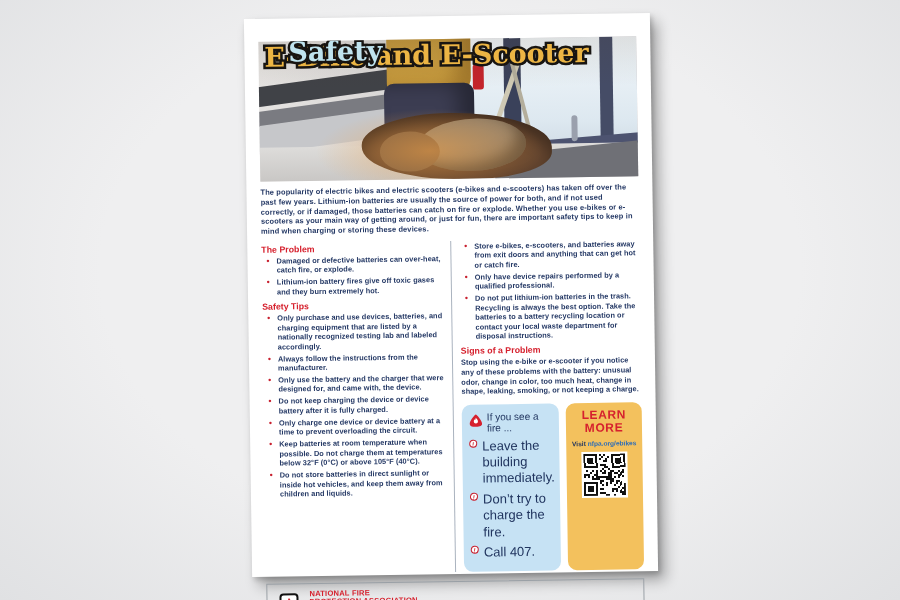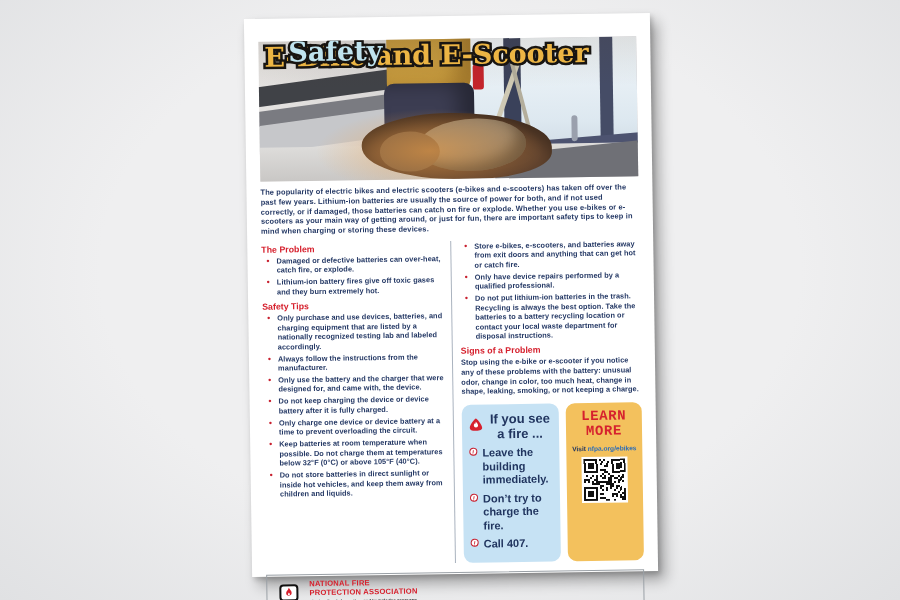--- a/index.html
+++ b/index.html
@@ -87,36 +87,36 @@
     content:"•"; position:absolute; left:1px; top:-1px; color:#c8202f; font-size:8.5px;
   }
   .signs-body { color:#263a66; font-size:7.4px; line-height:1.3; font-weight:bold; letter-spacing:0.05px; }
 
   
   .boxes { display:flex; gap:7px; margin-top:8px; }
   .fire-box {
     width:97px; min-height:93px; background:#c6e2f4; border-radius:9px; padding:7px 6px 6px 7px;
   }
   .fire-head { display:flex; align-items:center; gap:4px; margin-bottom:5px; }
-  .fire-head .txt { color:#21355f; font-size:13px; font-weight:bold;text-align:center; }
+  .fire-head .txt { color:#21355f; font-size:10px; font-weight:normal; }
   .fire-item { display:flex; gap:5px; margin-bottom:4.5px; align-items:flex-start; }
   .bang {
     flex:0 0 auto; width:8px; height:8px; border:1.2px solid #c8202f; border-radius:50%;
     color:#c8202f; font-size:6.5px; font-weight:bold; line-height:7px; text-align:center;
     background:#fff; transform: rotate(8deg); margin-top:1px;
   }
-  .fire-item .txt { color:#21355f; font-size:11px; font-weight:bold; line-height:1.25; }
+  .fire-item .txt { color:#21355f; font-size:13px; font-weight:normal; line-height:1.25; }
 
   .learn-box {
     width:76px; min-height:93px; background:#f3c15d; border-radius:9px; padding:6px 5px;
     text-align:center;
   }
   .learn-title {
-    font-family:Liberation Mono, monospace; font-weight:bold; color:#d6212e;
-    font-size:14px; line-height:1.1; letter-spacing:0.6px;
+    font-family:Liberation Sans, sans-serif; font-weight:bold; color:#d6212e;
+    font-size:12px; line-height:1.1; letter-spacing:0.6px;
   }
   .visit-line { margin-top:5px; font-size:6.6px; font-weight:bold; color:#21355f; }
   .visit-line a { color:#2b6cb8; text-decoration:none; }
   .qr-wrap { margin:5px auto 0 auto; width:46px; height:46px; background:#fff; padding:2px; }
   .qr-wrap svg { display:block; width:42px; height:42px; }
 
   
   .foot-box {
     margin-top:9px; border:1px solid #9aa0a6; height:44px;
     display:flex; align-items:center; padding:4px 9px; gap:9px;

